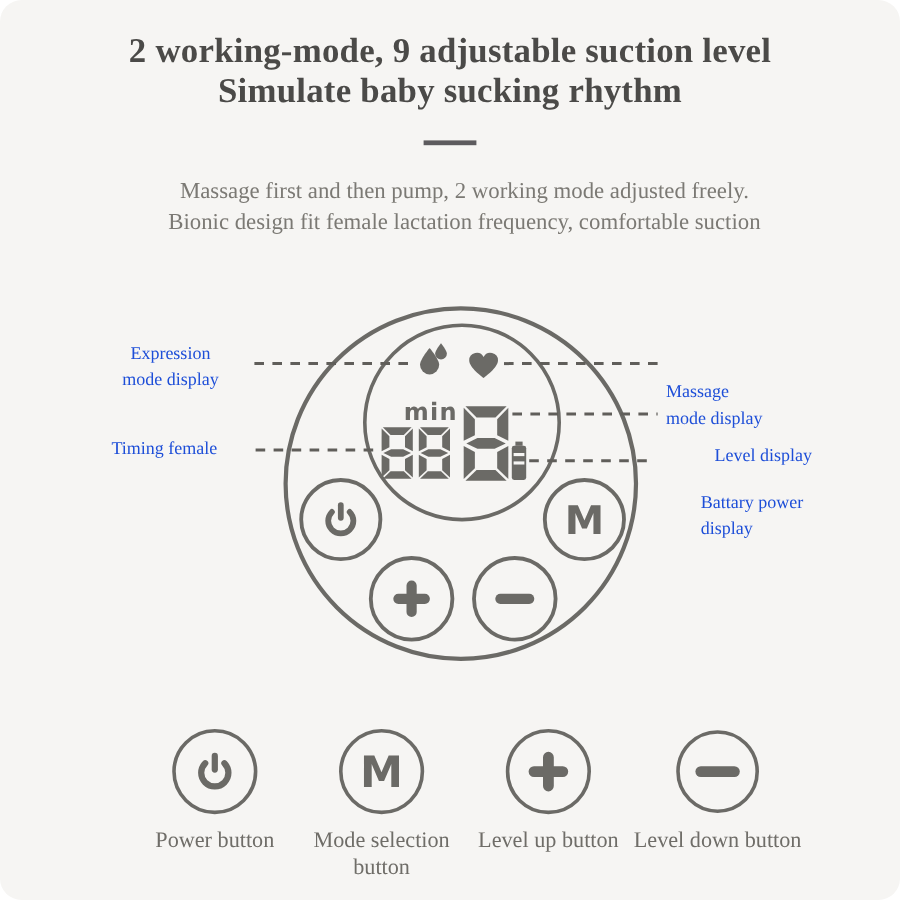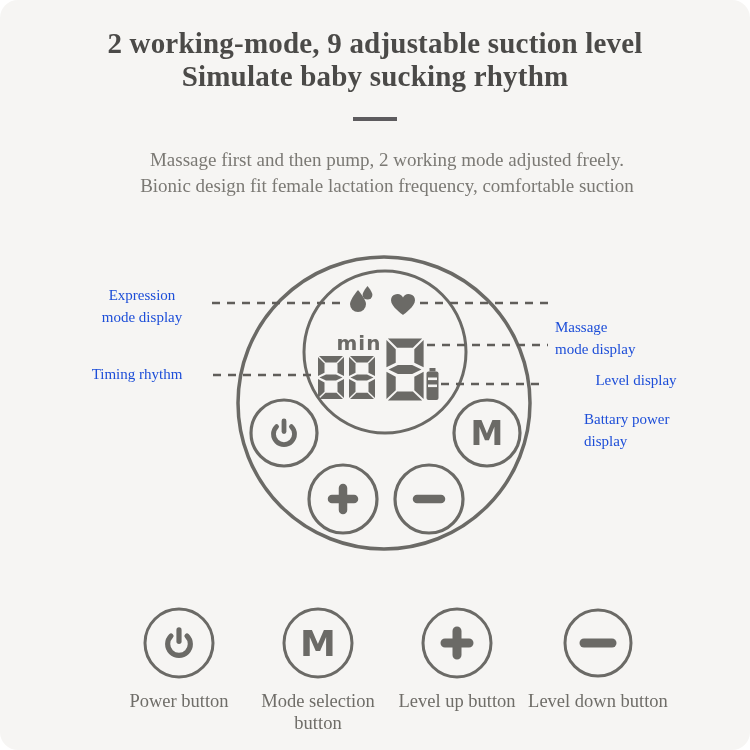--- a/index.html
+++ b/index.html
@@ -171,21 +171,21 @@
   <div class="callout c-right" style="left:555px;top:281px;width:160px;">
     <span>Massage</span>
     <span>mode display</span>
   </div>
 
   <div class="callout c-right" style="left:556px;top:334px;width:160px;text-align:center;">
     <span>Level display</span>
   </div>
 
   <div class="callout c-left" style="left:62px;top:364px;width:150px;">
-    <span>Timing rhythm</span>
+    <span>Timing female</span>
   </div>
 
   <div class="callout c-right" style="left:584px;top:372px;width:160px;line-height:22px;">
     <span>Battary power</span>
     <span>display</span>
   </div>
 
   <div class="legend-label" style="left:248px;top:690px;width:140px;">
     <span>Mode selection</span>
     <span>button</span>

